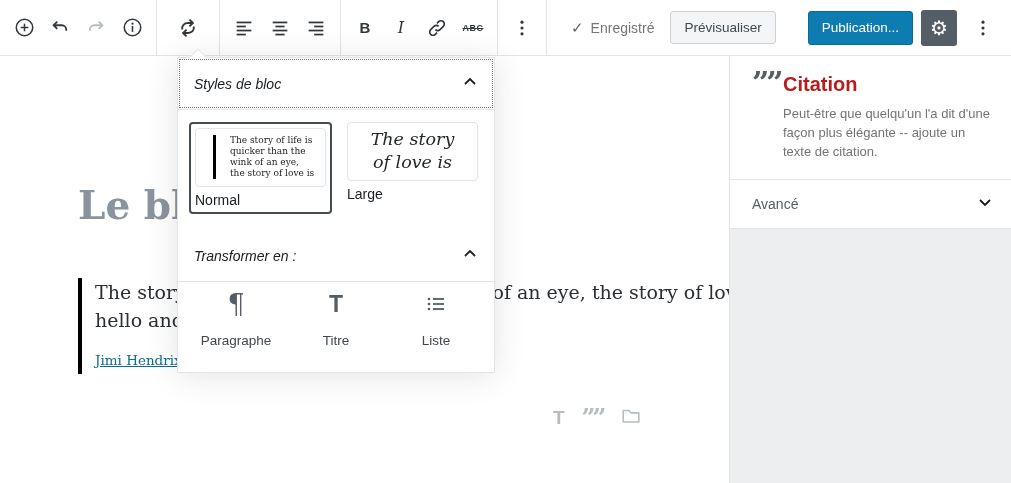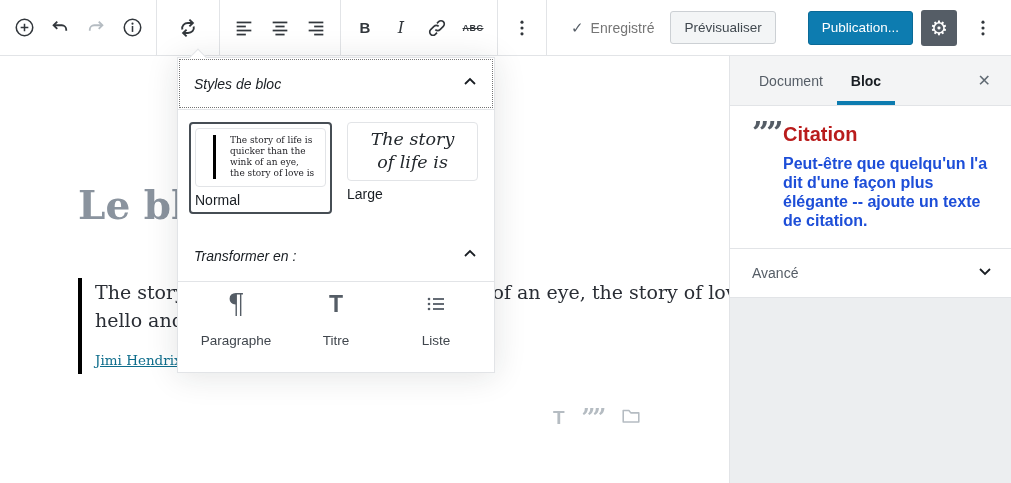--- a/index.html
+++ b/index.html
@@ -63,21 +63,21 @@
   .sb-tab.active { font-weight:bold; color:#191e23; }
   .sb-tab.active::after { content:""; position:absolute; left:0; right:0; bottom:0; height:4px;
                           background:var(--accent_blue,#0d7cb0); }
   .sb-close { margin-left:auto; align-self:center; margin-right:16px; border:none; background:none;
               color:#606a73; font-size:16px; cursor:pointer; padding:4px; }
   .sb-card { background:#fff; border-bottom:1px solid var(--border,#e2e4e7); padding:17px 16px 18px 22px;
              display:flex; }
   .sb-card-icon { width:36px; color:#555d66; font-family:"DejaVu Serif", serif; font-weight:bold;
                   font-size:30px; letter-spacing:-3px; line-height:20px; }
   .sb-card-title { font-size:20px; font-weight:bold; color:#b91c1c; margin-bottom:8px; }
-  .sb-card-desc { font-size:16px; line-height:19px; color:#1d4ed8; width:212px;font-weight:bold; }
+  .sb-card-desc { font-size:13px; line-height:19px; color:#737373; width:212px; }
   .sb-advanced { background:#fff; border-bottom:1px solid var(--border,#e2e4e7); height:49px;
                  display:flex; align-items:center; padding:0 18px 0 22px; cursor:pointer; }
   .sb-advanced .lbl { font-size:14px; color:#555d66; }
   .sb-advanced .chev { margin-left:auto; color:#191e23; }
 
   
   .popover { position:absolute; left:177px; top:57px; width:318px; background:#fff;
              border:1px solid var(--border,#e2e4e7); box-shadow:0 3px 30px rgba(25,30,35,.12);
              z-index:10; }
   .pop-arrow { position:absolute; top:-7px; left:14px; width:12px; height:12px; background:#fff;
@@ -271,27 +271,20 @@
     <div class="inserter">
       <span class="ins-t">T</span>
       <span class="ins-quote">””</span>
       <span><svg width="22" height="22" viewBox="0 0 24 24" fill="none" stroke="currentColor" stroke-width="1.7">
             <path d="M3.5 6h6.2l2.1 2.6h8.7V18.5H3.5z" stroke-linejoin="round"></path>
           </svg></span>
     </div>
   </main>
 
   <aside class="sidebar">
-    <div class="sb-tabs">
-      <div class="sb-tab">Document</div>
-      <div class="sb-tab active">Bloc</div>
-      <button class="sb-close">
-        <span>✕</span>
-      </button>
-    </div>
 
     <div class="sb-card">
       <div class="sb-card-icon">””</div>
       <div>
         <div class="sb-card-title">Citation</div>
         <div class="sb-card-desc">Peut-être que quelqu'un l'a dit d'une façon plus élégante -- ajoute un texte de citation.</div>
       </div>
     </div>
 
     <div class="sb-advanced">
@@ -324,21 +317,21 @@
               <span>the story of love is</span>
             </div>
           </div>
         </div>
         <div class="s-label">Normal</div>
       </div>
       <div class="style-item">
         <div class="preview">
           <div class="prev-large">
             <span>The story</span>
-            <span>of life is</span>
+            <span>of love is</span>
           </div>
         </div>
         <div class="s-label">Large</div>
       </div>
     </div>
 
     <div class="pop-header">
       <span class="ttl">Transformer en :</span>
       <span class="chev"><svg width="16" height="16" viewBox="0 0 16 16" fill="none" stroke="currentColor" stroke-width="1.8">
             <path d="M3 10l5-5 5 5"></path>

